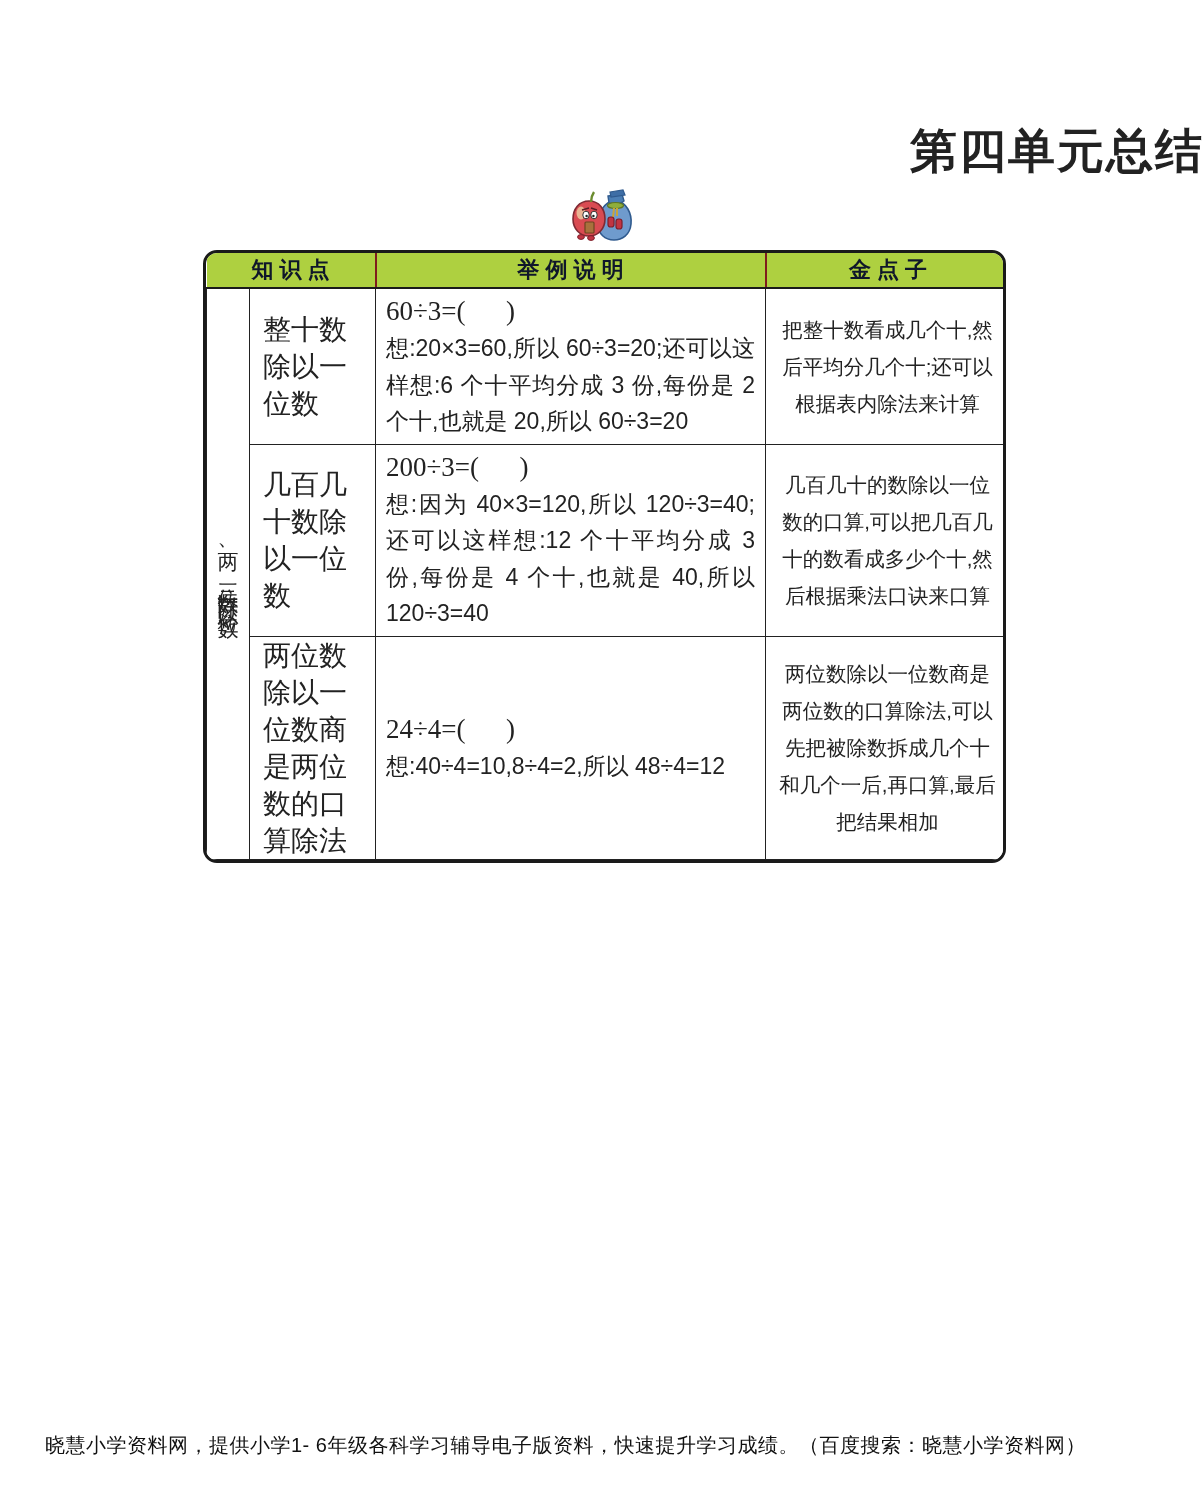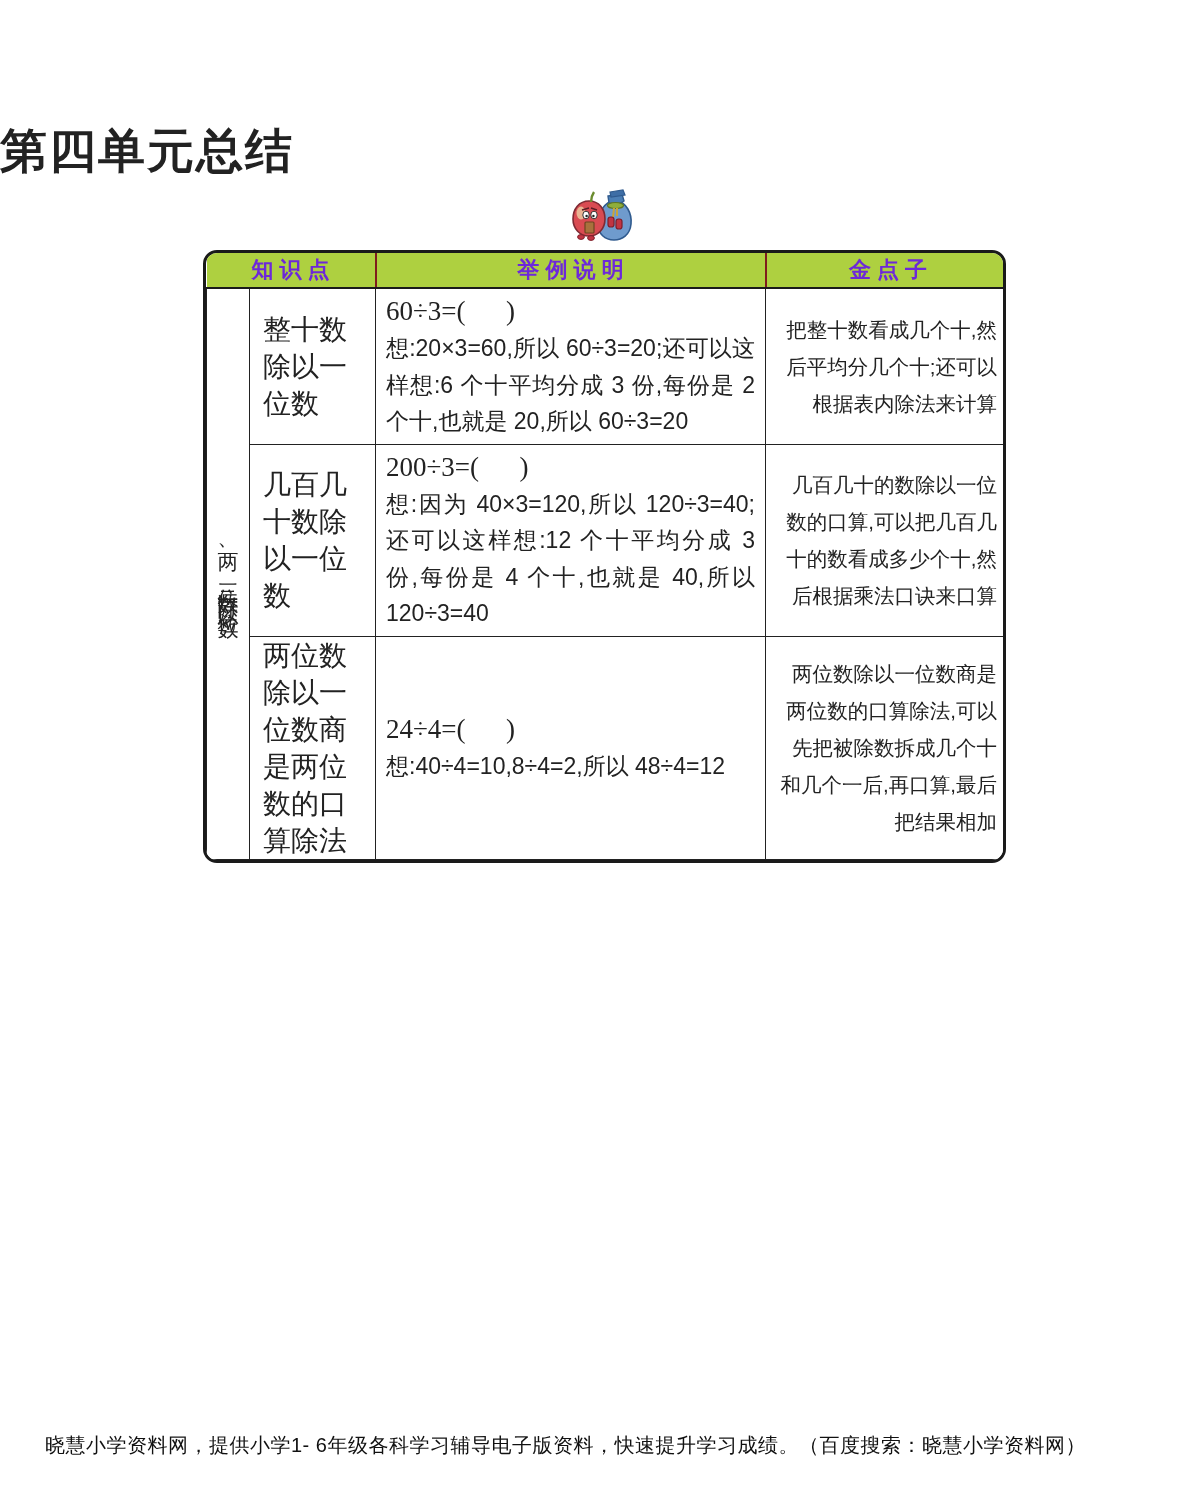--- a/index.html
+++ b/index.html
@@ -9,21 +9,21 @@
     position: relative;
     font-family: "Liberation Sans", "DejaVu Sans", sans-serif;
     color: #1c1c1c;
     overflow: hidden;
   }
 
   .page-title {
     position: absolute;
     top: 120px; left: 0;
     width: 100%;
-    text-align: left;
+    text-align: right;
     font-size: 47px;
     font-weight: 700;
     letter-spacing: 2px;
     color: #222;
   }
 
   .subtitle-row {
     position: absolute;
     top: 182px; left: 0;
     width: 100%;
@@ -60,21 +60,21 @@
   col.c1 { width: 126px; }
   col.c2 { width: 390px; }
   col.c3 { width: 244px; }
 
   th {
     height: 35px;
     background: #aed040;
     border-bottom: 2px solid #1a1a1a;
     font-size: 22px;
     font-weight: 700;
-    color: #6d28d9;
+    color: #0f172a;
     vertical-align: middle;
   }
   th + th { border-left: 2px solid #7f1d1d; }
 
   td {
     border: 1.5px solid #222;
     vertical-align: middle;
     background: #fff;
   }
   tr.r1 td { height: 145px; }
@@ -112,21 +112,21 @@
     font-size: 23px;
     line-height: 36.5px;
     color: #222;
     text-align: justify;
   }
 
   td.tip-cell {
     padding: 8px 12px;
     font-size: 20.5px;
     line-height: 37px;
-    text-align: right;
+    text-align: center;
     color: #222;
   }
 
   .footer {
     position: absolute;
     top: 1432px; left: 45px;
     font-size: 20px;
     letter-spacing: 0.5px;
     color: #111;
     white-space: nowrap;

